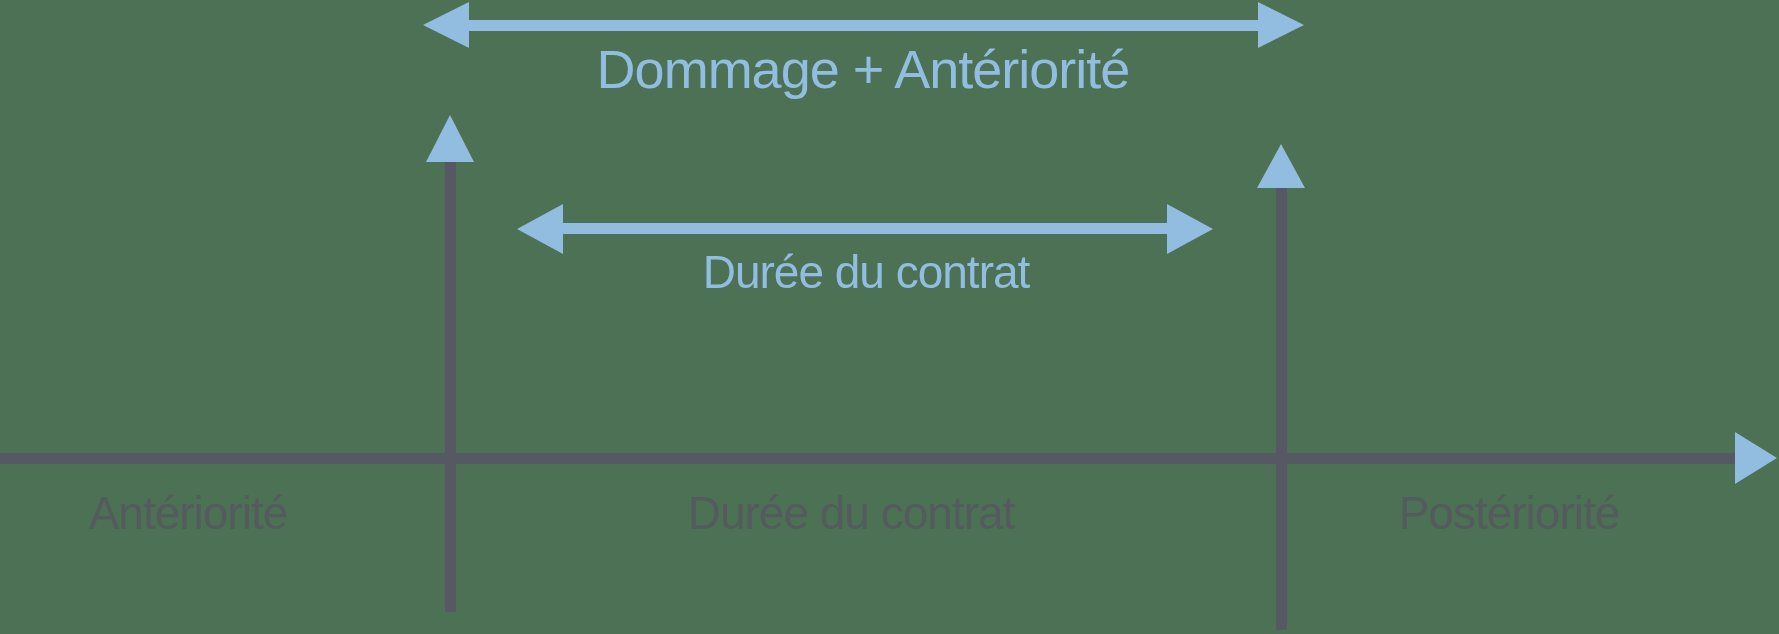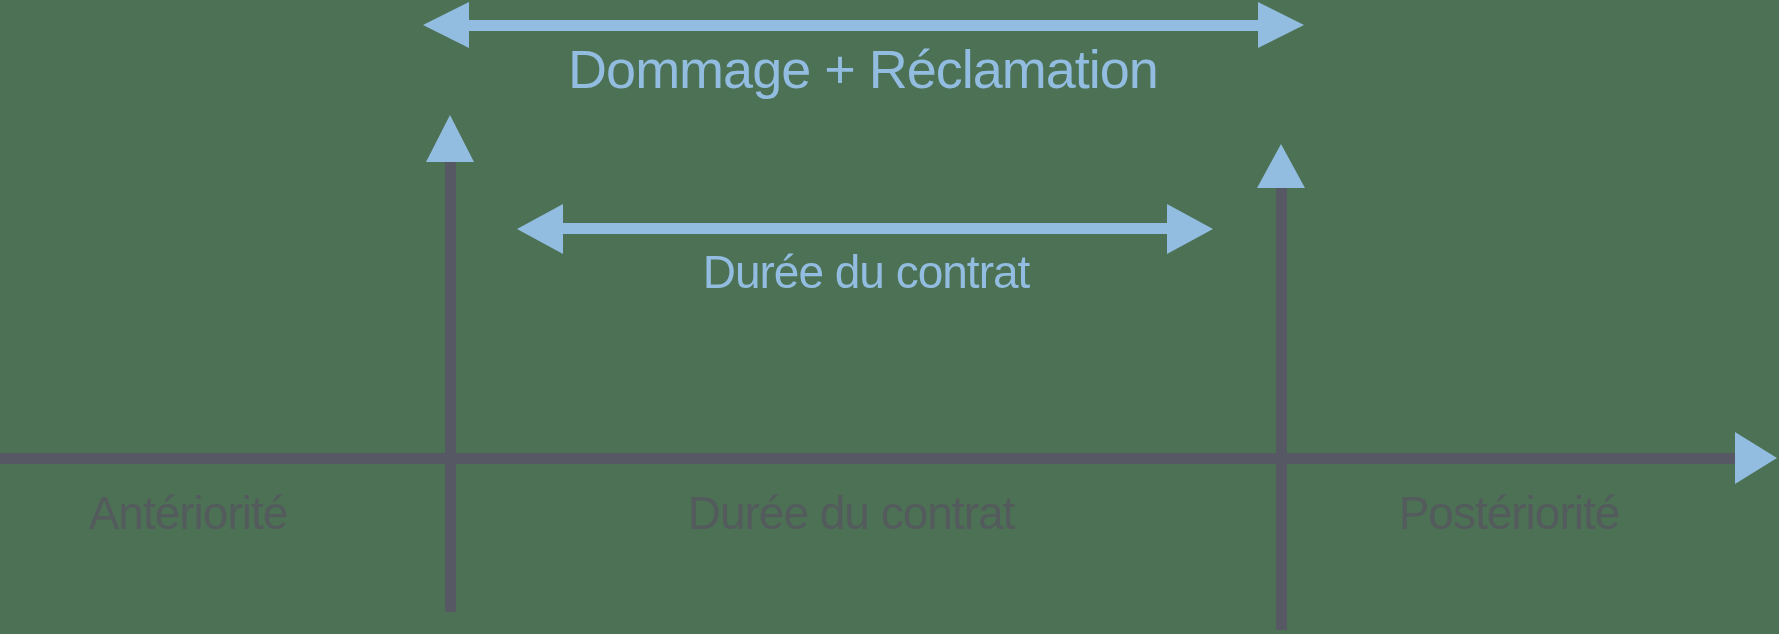--- a/index.html
+++ b/index.html
@@ -58,21 +58,21 @@
 </head>
 <body>
 
 <div class="stage">
 
   <div class="h-arrow top-arrow">
     <span class="tri tri-left"></span>
     <span class="shaft-h"></span>
     <span class="tri tri-right"></span>
   </div>
-  <div class="label blue lbl-top">Dommage + Réclamation</div>
+  <div class="label blue lbl-top">Dommage + Antériorité</div>
 
   <div class="h-arrow mid-arrow">
     <span class="tri tri-left"></span>
     <span class="shaft-h"></span>
     <span class="tri tri-right"></span>
   </div>
   <div class="label blue lbl-mid">Durée du contrat</div>
 
   <div class="v-arrow v-left">
     <span class="tri tri-up"></span>

